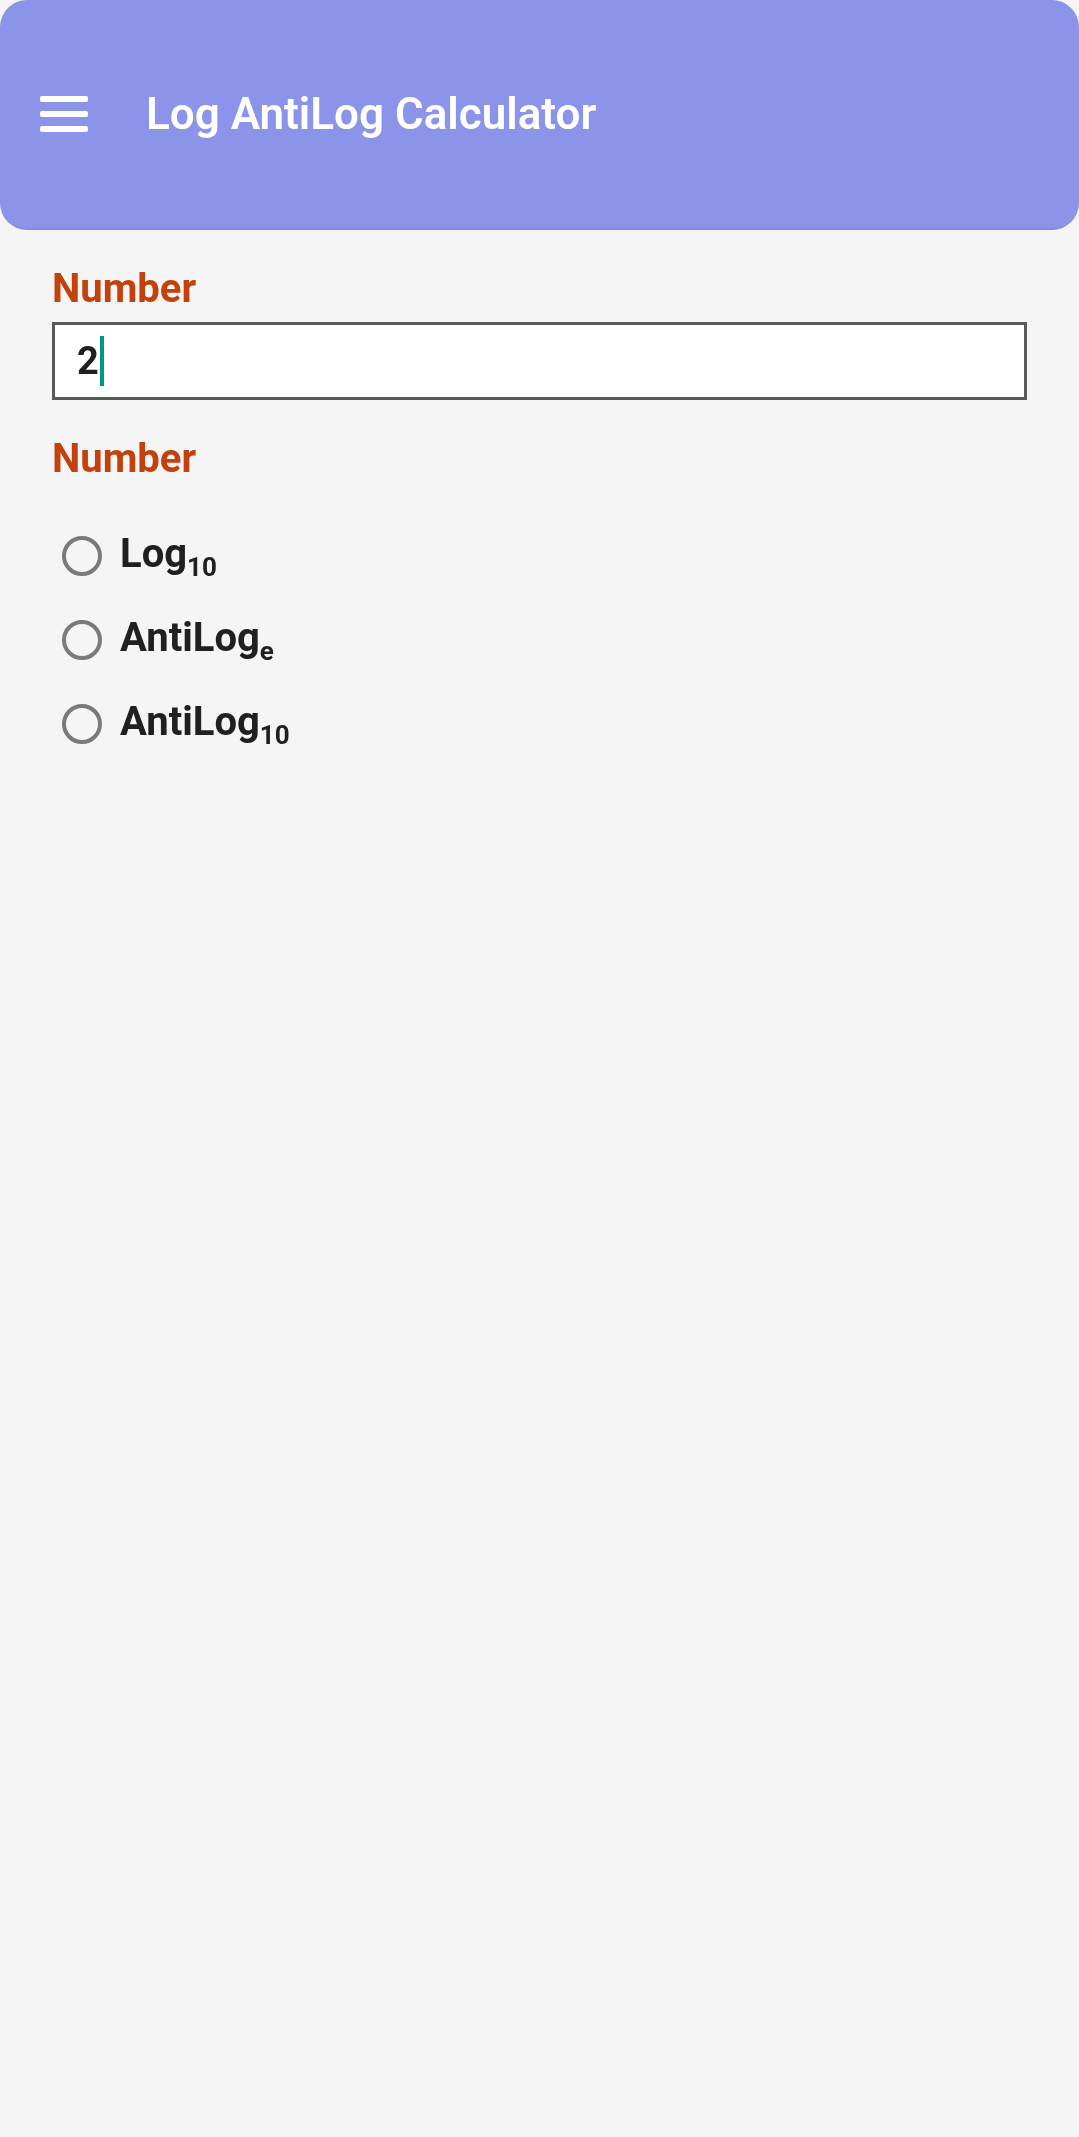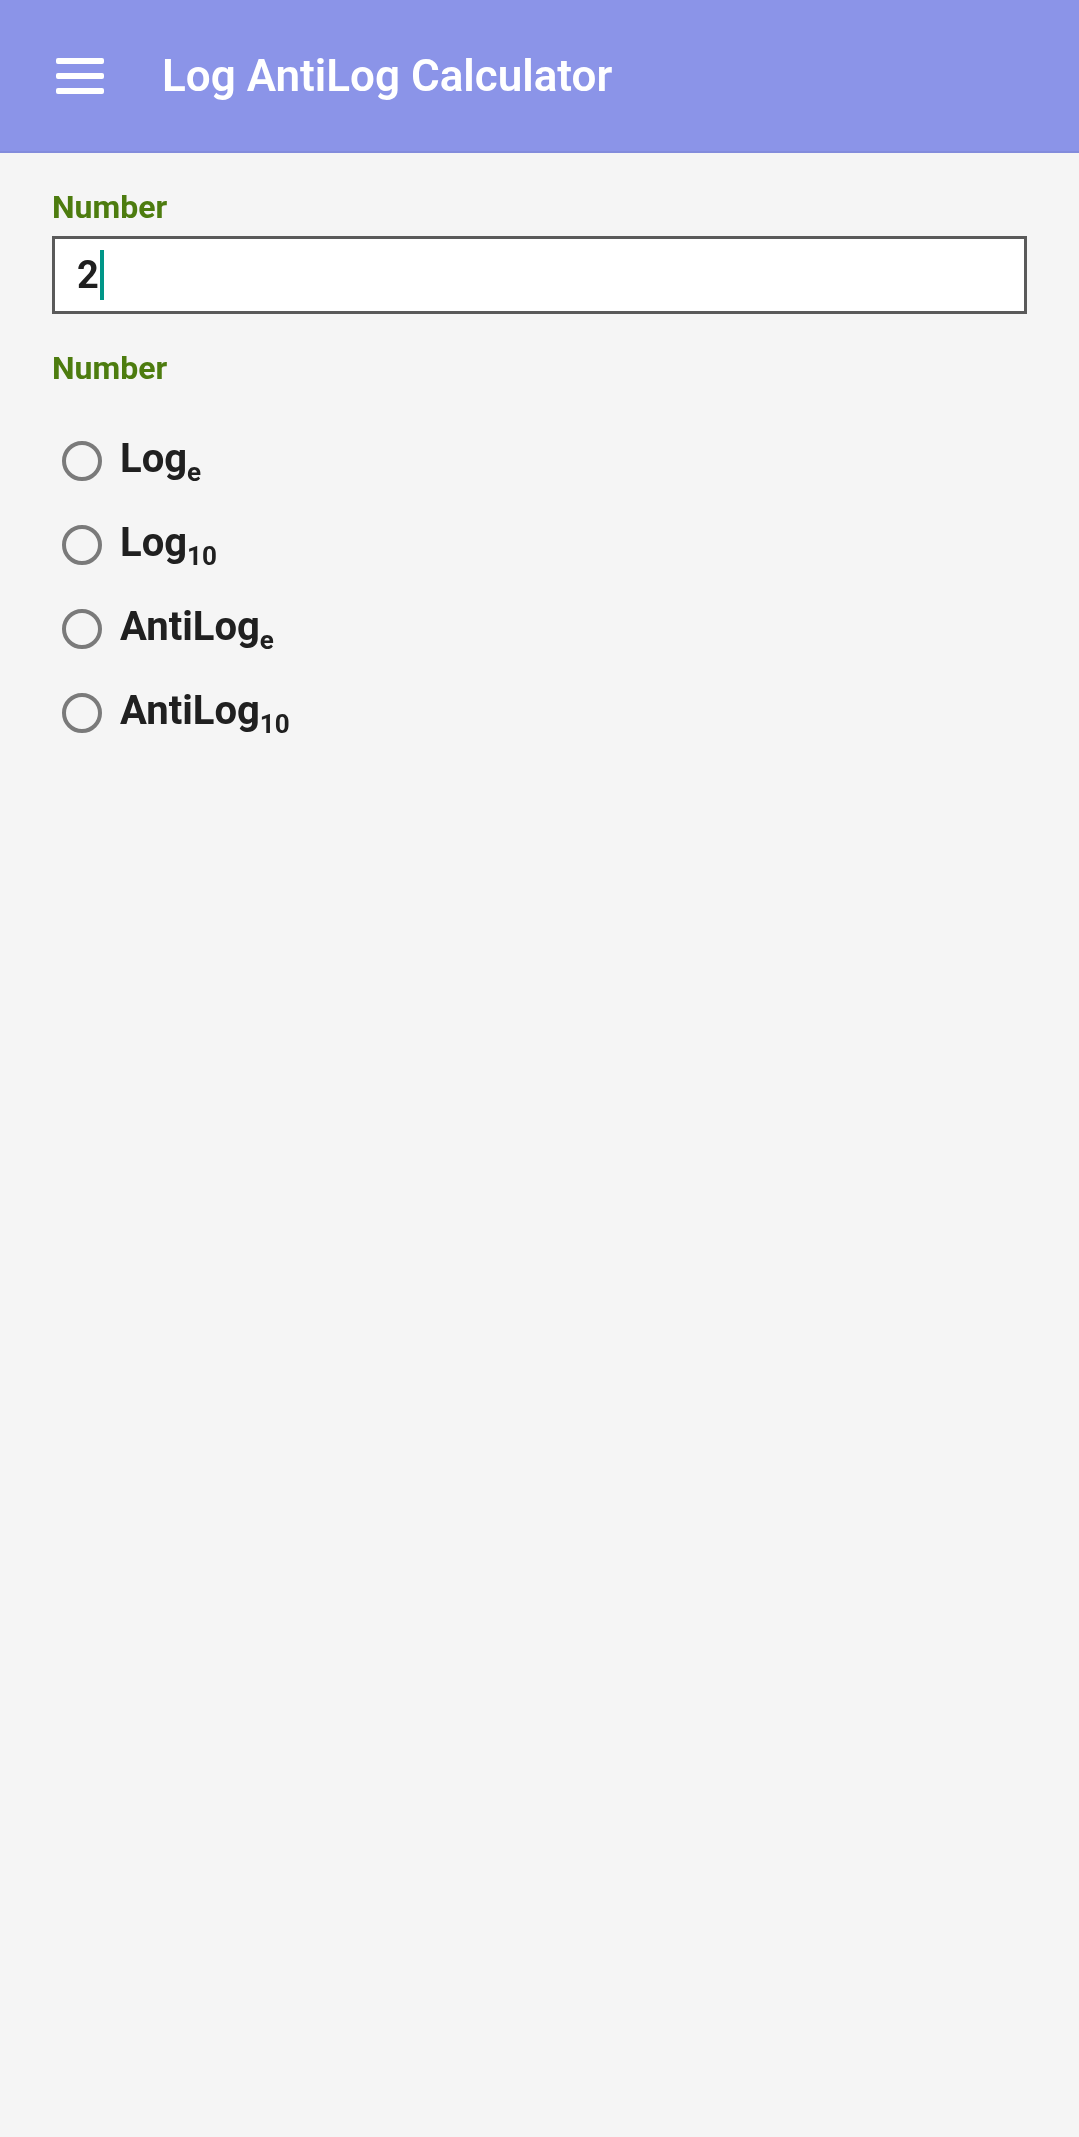--- a/index.html
+++ b/index.html
@@ -9,25 +9,26 @@
   }
   body {
     font-family: -apple-system, BlinkMacSystemFont, 'Segoe UI', Roboto, Arial, sans-serif;
     background: #f5f5f5;
     width: 1079px;
     height: 2137px;
     overflow: hidden;
   }
   .header {
     background: #8b94e8;
-    height: 153px;
+    height: 230px;
     display: flex;
     align-items: center;
-    padding-left: 56px;
+    padding-left: 40px;
     border-bottom: 2px solid rgba(0,0,0,0.05);
+    border-radius: 27px;
   }
   .menu-icon {
     display: flex;
     flex-direction: column;
     justify-content: center;
     gap: 9px;
     width: 48px;
     height: 48px;
     cursor: pointer;
   }
@@ -41,23 +42,23 @@
   .header-title {
     color: #ffffff;
     font-size: 44px;
     font-weight: 600;
     margin-left: 58px;
   }
   .content {
     padding: 35px 52px;
   }
   .field-label {
-    font-size: 32px;
+    font-size: 40px;
     font-weight: 700;
-    color: #4d7c0f;
+    color: #c2410c;
     margin-bottom: 10px;
     margin-top: 0;
   }
   .field-label.result-label {
     margin-top: 35px;
   }
   .input-box {
     width: 100%;
     border: 3px solid #5a5a5a;
     background: #ffffff;
@@ -138,24 +139,20 @@
   <div class="input-wrapper">
     <input class="input-box" type="text" value="2" style="">
     <div class="cursor"></div>
   </div>
 
   <div class="field-label result-label">Number</div>
 
   <div class="radio-group" id="radio-group">
       <div class="radio-item">
         <div class="radio-circle"></div>
-        <div class="radio-label"><span>Log</span><sub>e</sub></div>
-      </div>
-      <div class="radio-item">
-        <div class="radio-circle"></div>
         <div class="radio-label"><span>Log</span><sub>10</sub></div>
       </div>
       <div class="radio-item">
         <div class="radio-circle"></div>
         <div class="radio-label"><span>AntiLog</span><sub>e</sub></div>
       </div>
       <div class="radio-item">
         <div class="radio-circle"></div>
         <div class="radio-label"><span>AntiLog</span><sub>10</sub></div>
       </div>

